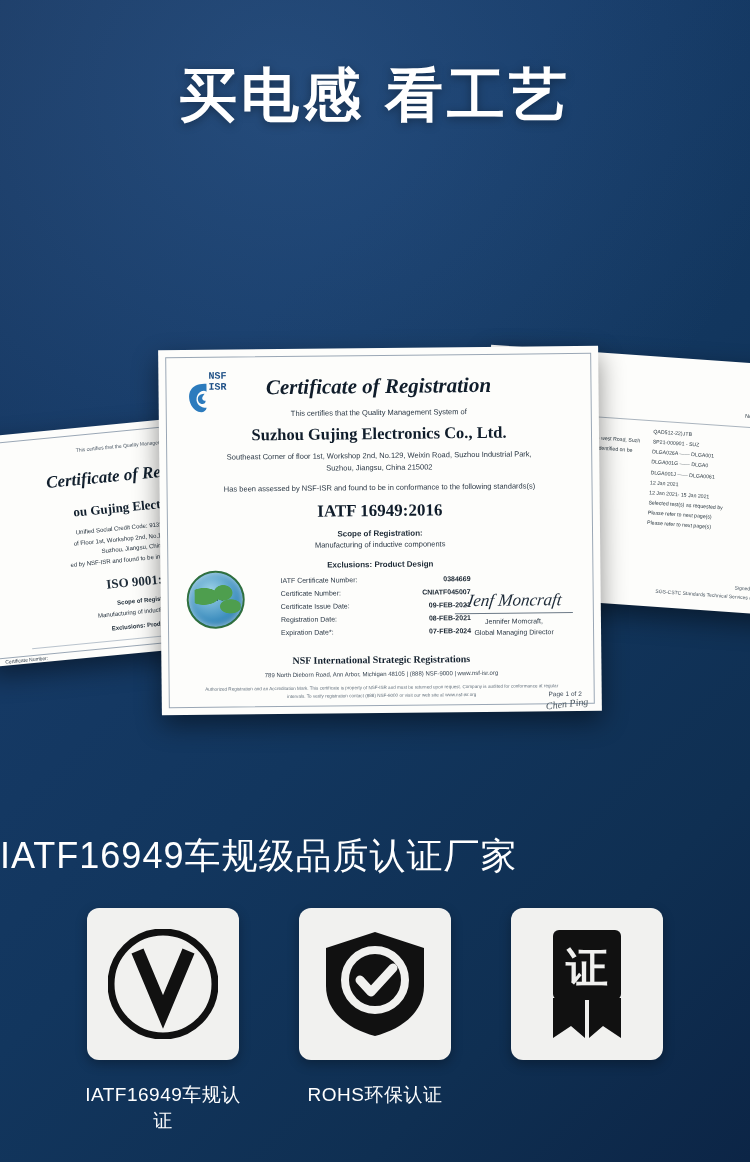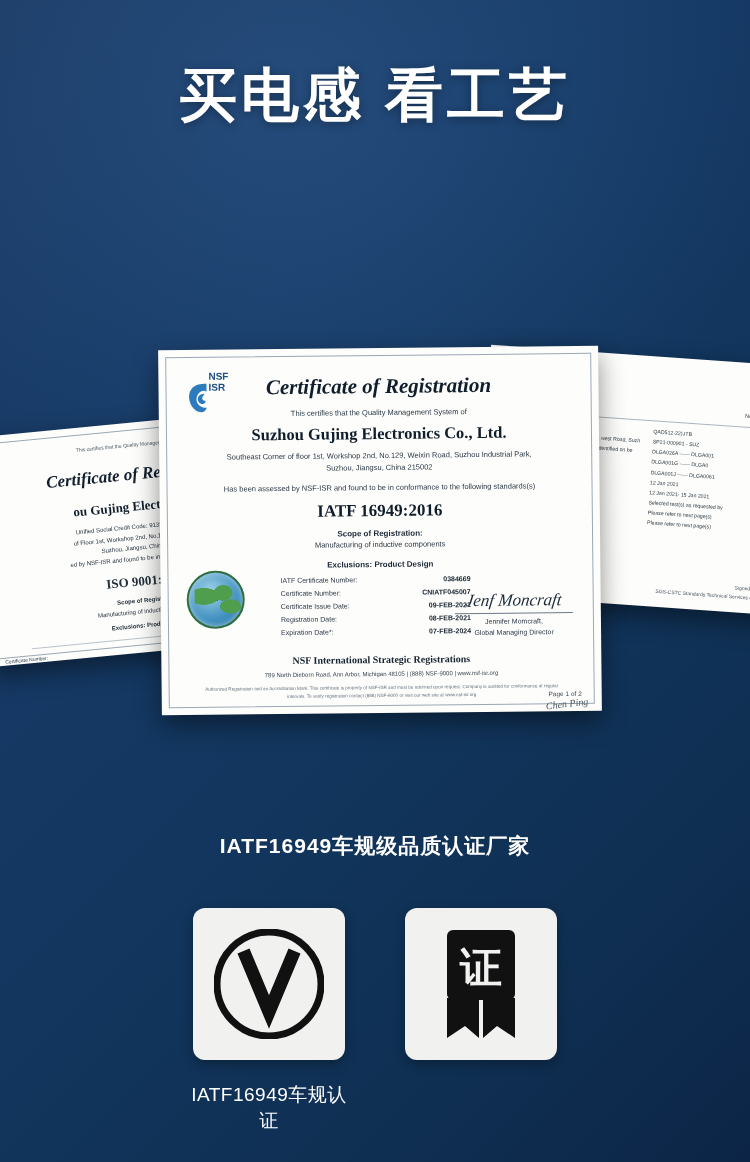--- a/index.html
+++ b/index.html
@@ -145,21 +145,21 @@
     width: 440px; height: 365px;
     left: 160px; top: 18px;
     transform: rotate(-0.6deg);
     z-index: 5;
   }
   .cert-center .pad { position: absolute; left: 18px; right: 18px; top: 14px; bottom: 12px; }
   .nsf-logo { position: absolute; left: 6px; top: 8px; width: 62px; height: 52px; }
   .nsf-logo .nsf-txt {
     position: absolute; left: 26px; top: 0;
     font-size: 10px; font-weight: bold; color: #1d4f86;
-    font-family: Liberation Sans, sans-serif; line-height: 1.05;
+    font-family: Liberation Mono, monospace; line-height: 1.05;
     text-align: left;
   }
   .cc-title {
     font-family: "Liberation Serif", serif;
     font-style: italic; font-weight: bold;
     font-size: 21px; text-align: center; color: #101d2b;
     margin: 12px 0 9px;
   }
   .cc-line { font-size: 7.5px; text-align: center; color: #2a3744; }
   .cc-company {
@@ -239,24 +239,23 @@
   .cc-stamp {
     position: absolute; right: 14px; bottom: 2px;
     font-family: "Liberation Serif", serif; font-style: italic;
     font-size: 10px; color: #49565f; transform: rotate(-6deg);
   }
 
   
   .banner {
     position: absolute;
     top: 832px; left: 0; width: 100%;
-    text-align: center;
     color: #ffffff;
-    font-size: 21px;
-    font-weight: bold;
+    font-size: 36px;
+    font-weight: normal;
     letter-spacing: 1px;
   }
 
   
   .marks {
     position: absolute;
     top: 908px; left: 0; width: 100%;
     display: flex; justify-content: center; gap: 52px;
   }
   .mark-item { width: 160px; text-align: center; }
@@ -428,20 +427,30 @@
     <div class="mark-item">
       <div class="mark-box">
         <svg width="110" height="110" viewBox="0 0 110 110" aria-hidden="true">
           <circle cx="55" cy="55" r="52" fill="none" stroke="#111111" stroke-width="7"></circle>
           <path d="M32 28 L55 83 L78 28" fill="none" stroke="#111111" stroke-width="13" stroke-linecap="square"></path>
         </svg>
       </div>
       <div class="mark-label">IATF16949车规认证</div>
     </div>
 
+    <div class="mark-item">
+      <div class="mark-box">
+        <svg width="110" height="112" viewBox="0 0 110 112" aria-hidden="true">
+          <path d="M55 4 L104 20 V58 C104 84 82 101 55 108 C28 101 6 84 6 58 V20 Z" fill="#111111"></path>
+          <circle cx="55" cy="52" r="30" fill="none" stroke="#f1f1ef" stroke-width="8"></circle>
+          <path d="M40 52 L51 64 L73 40" fill="none" stroke="#f1f1ef" stroke-width="9" stroke-linecap="round" stroke-linejoin="round"></path>
+        </svg>
+      </div>
+      <div class="mark-label">ROHS环保认证</div>
+    </div>
 
     <div class="mark-item">
       <div class="mark-box">
         <svg width="112" height="116" viewBox="0 0 112 116" aria-hidden="true">
           <rect x="22" y="4" width="68" height="70" rx="6" fill="#111111"></rect>
           <text x="56" y="56" text-anchor="middle" font-size="42" font-weight="bold" fill="#f1f1ef" font-family="'Liberation Sans',sans-serif">证</text>
           <path d="M22 72 L22 112 L40 100 L54 112 L54 72 Z" fill="#111111"></path>
           <path d="M58 72 L58 112 L72 100 L90 112 L90 72 Z" fill="#111111"></path>
         </svg>
       </div>

